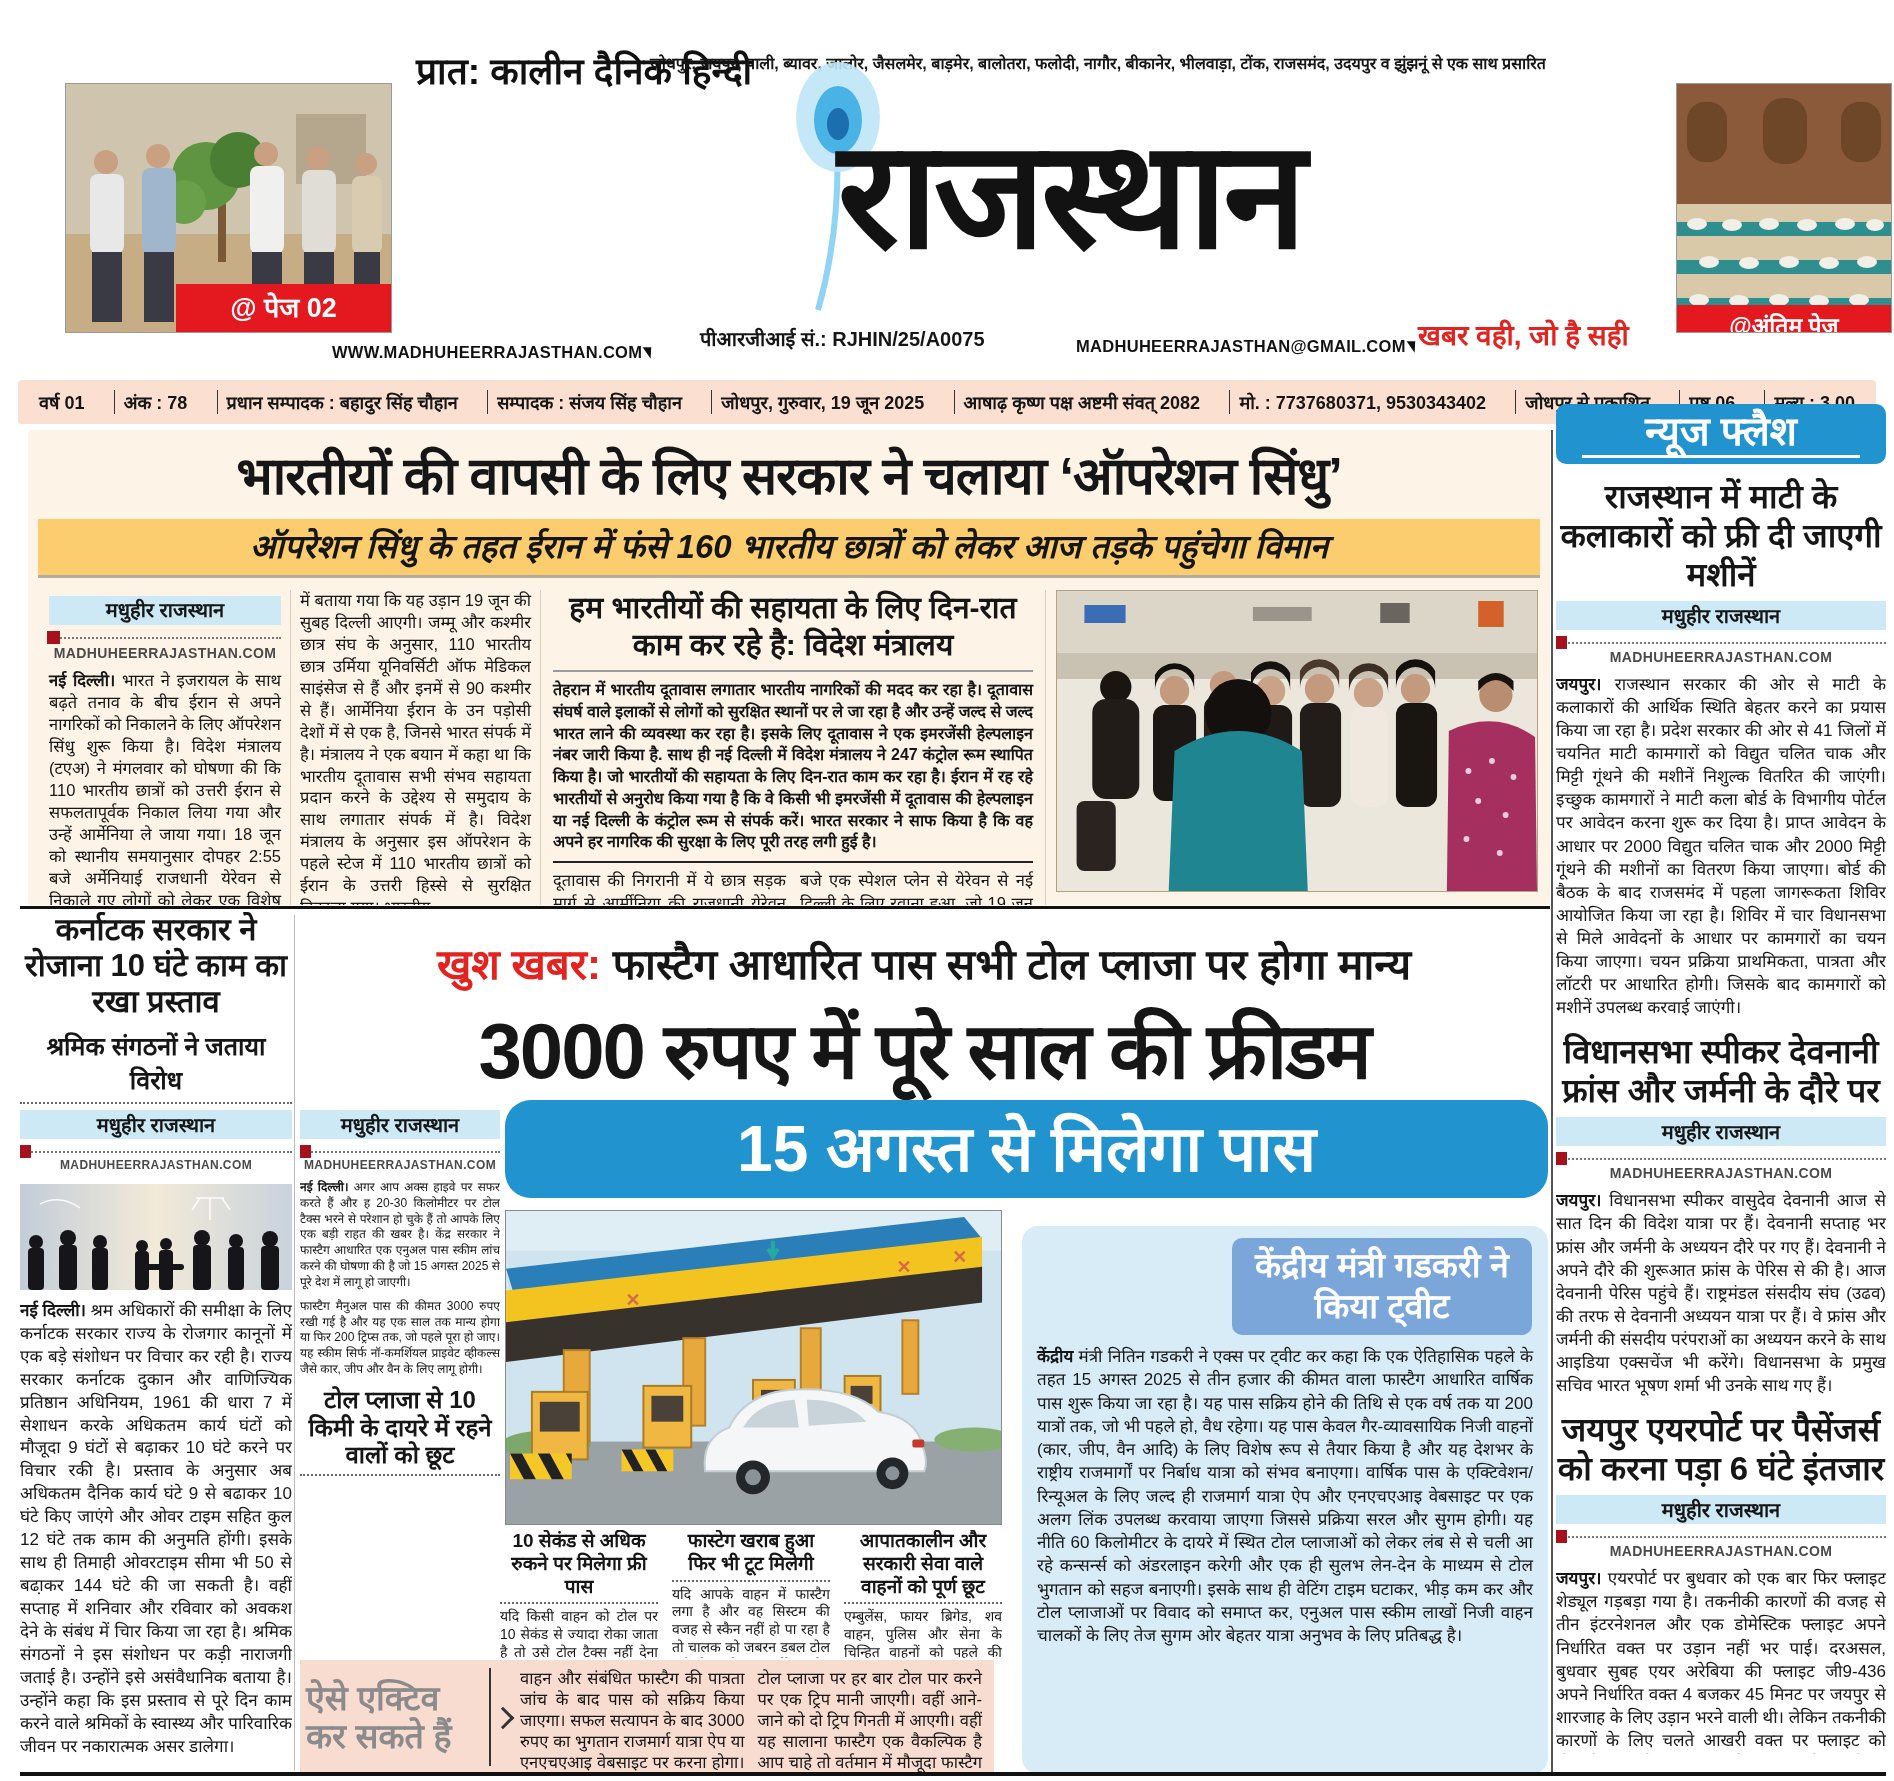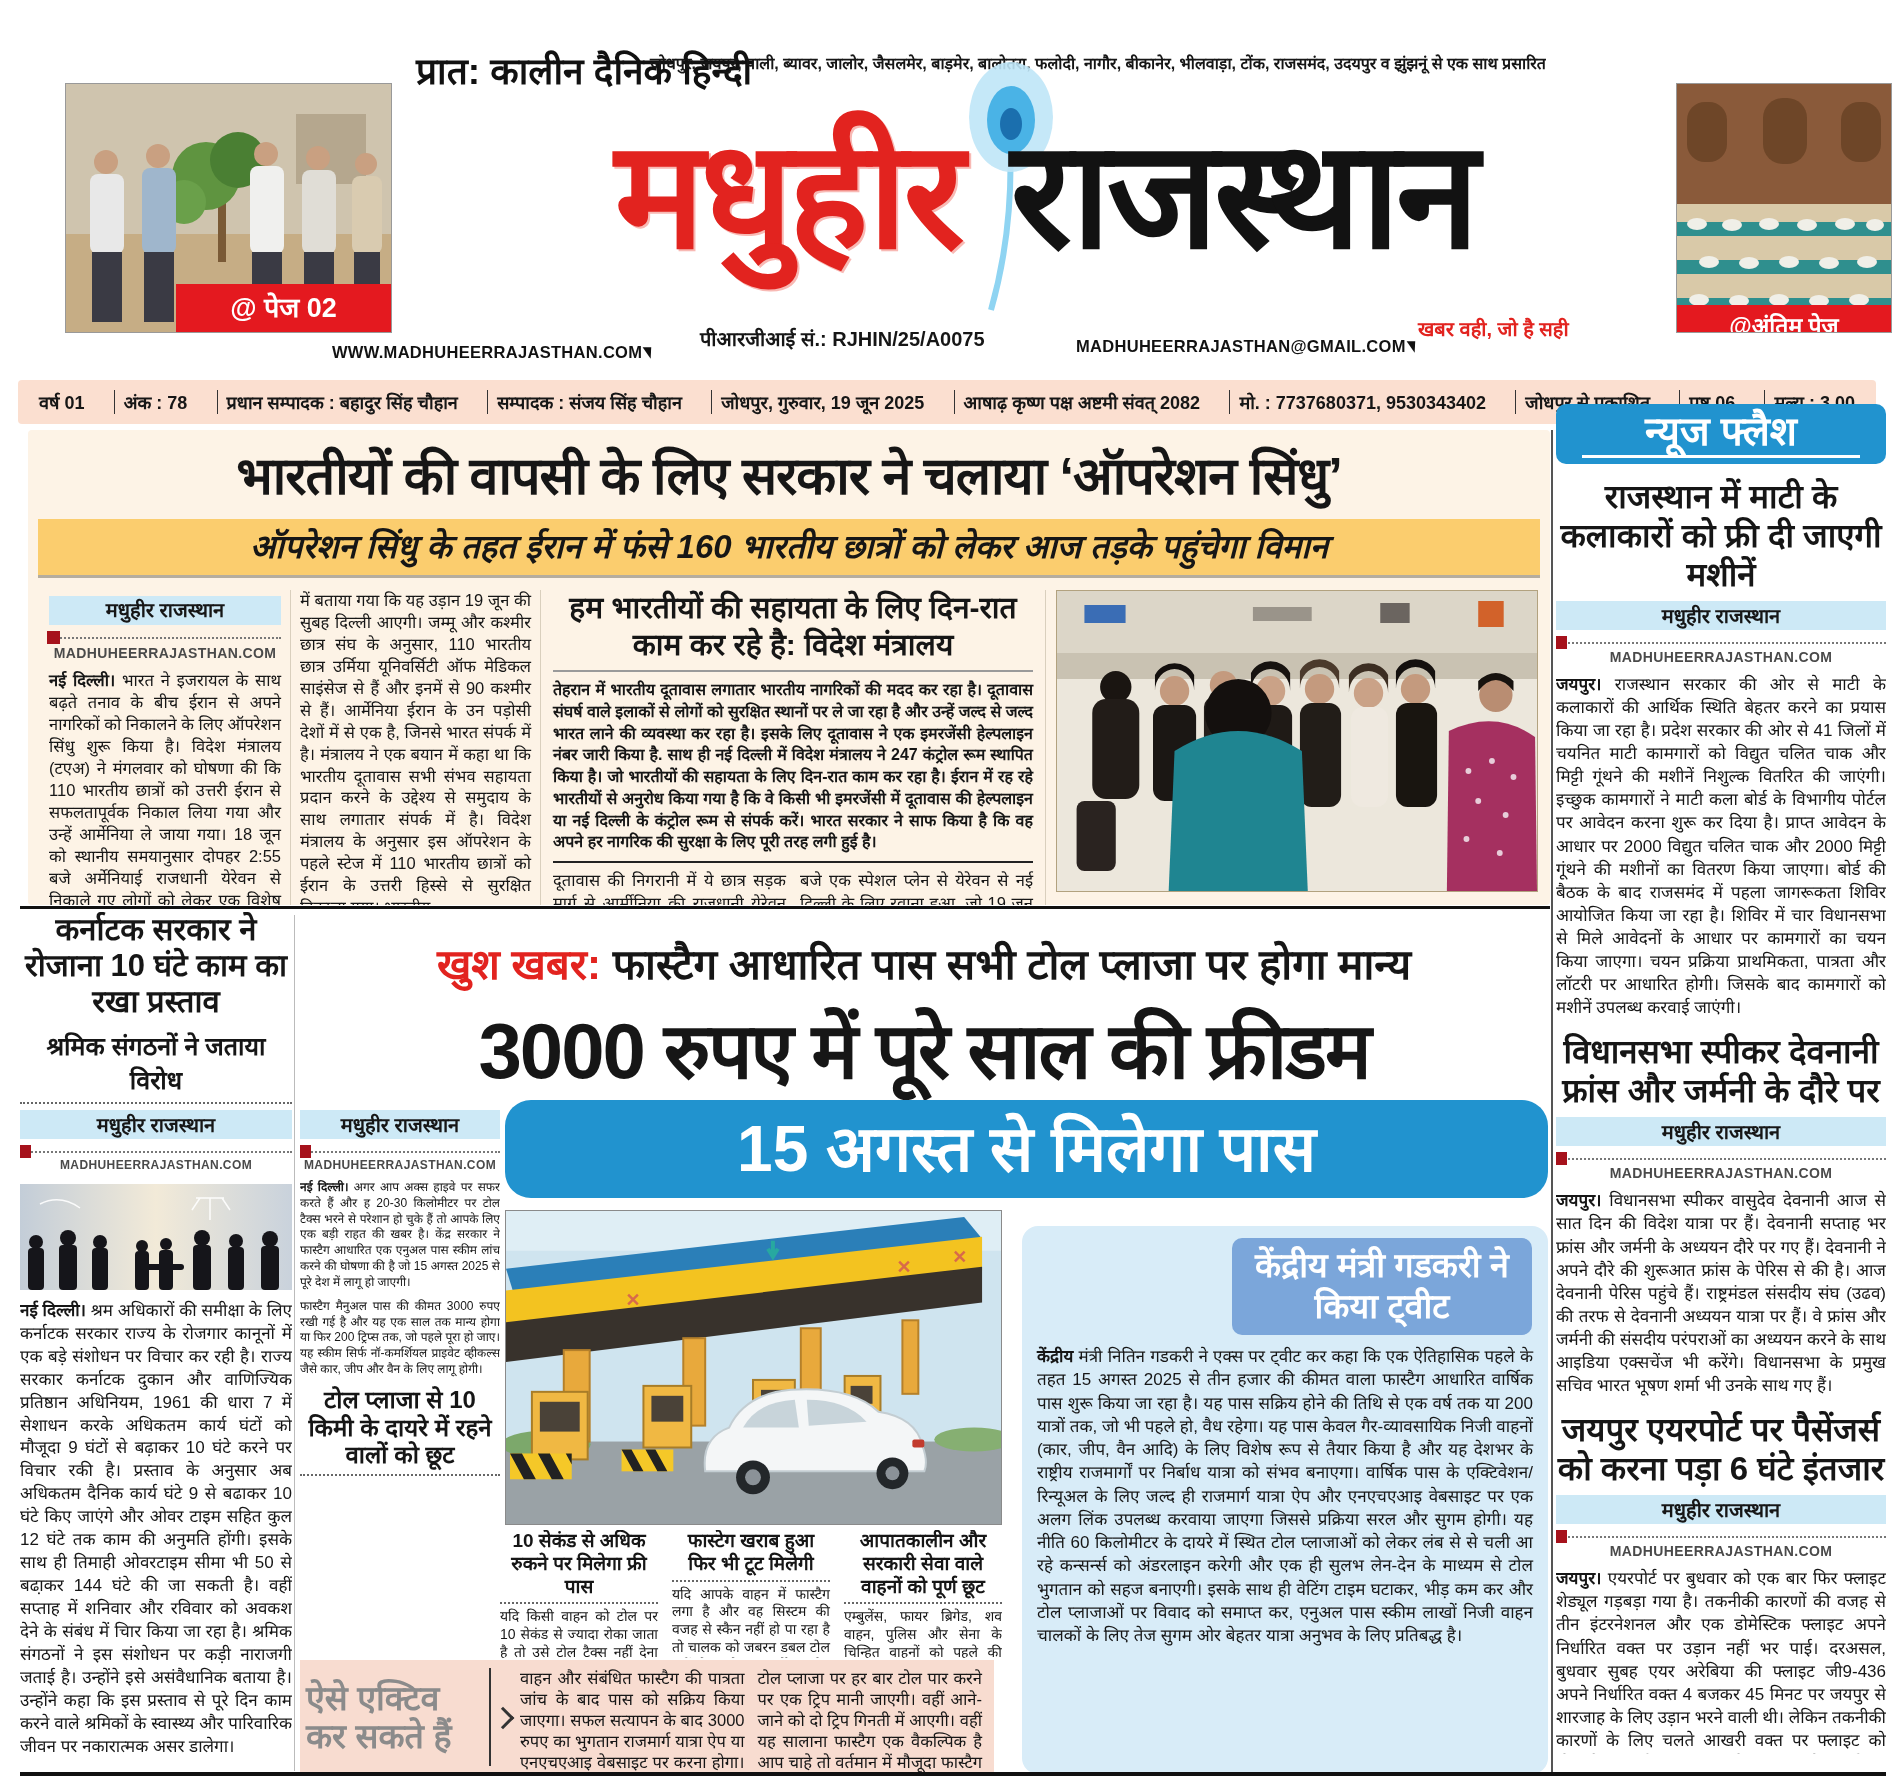--- a/index.html
+++ b/index.html
@@ -11,21 +11,21 @@
   .badge{position:absolute;bottom:0;background:#e4191f;color:#fff;font-weight:800;text-align:center;}
   .tagline{position:absolute;left:416px;top:44px;font-size:37px;font-weight:800;color:#111;white-space:nowrap;}
   .cities{position:absolute;left:588px;top:52px;width:958px;font-size:16px;font-weight:800;white-space:nowrap;overflow:hidden;text-align:right;}
   .title-wrap{position:absolute;left:420px;top:58px;width:1250px;height:262px;display:flex;align-items:center;justify-content:center;white-space:nowrap;overflow:visible;}
   .title-red{font-size:150px;font-weight:800;color:#e2231f;letter-spacing:-4px;z-index:2;text-shadow:2px 2px 0 #f8b9b4;}
   .title-black{font-size:150px;font-weight:800;color:#121212;letter-spacing:-4px;z-index:2;margin-left:-18px;}
   .feather{position:relative;width:150px;margin:0 -52px 0 -30px;z-index:1;}
   .mast-link{position:absolute;font-size:16.5px;font-weight:800;letter-spacing:.3px;color:#121212;white-space:nowrap;}
   .cursor-ico{display:inline-block;width:0;height:0;border-left:7px solid #111;border-top:5px solid transparent;border-bottom:9px solid transparent;transform:rotate(-35deg);margin-left:4px;}
   .prgi{position:absolute;left:700px;top:325px;font-size:20px;font-weight:800;white-space:nowrap;}
-  .slogan{position:absolute;left:1418px;top:315px;font-size:20px;font-weight:800;color:#e2231f;white-space:nowrap;}
+  .slogan{position:absolute;left:1418px;top:315px;font-size:28px;font-weight:800;color:#e2231f;white-space:nowrap;}
   
   .infobar{position:absolute;left:18px;top:380px;width:1858px;height:44px;background:#fbdfd0;display:flex;align-items:center;justify-content:space-between;padding:0 12px;box-sizing:border-box;border-radius:4px;}
   .ib-item{font-size:18px;font-weight:800;white-space:nowrap;padding:0 9px;}
   .ib-item + .ib-item{border-left:1.5px solid #333;}
   
   .lead{position:absolute;left:28px;top:430px;width:1522px;height:475px;background:#fdf3e6;border-radius:4px;overflow:hidden;}
   .lead-head{margin-top:8px;text-align:center;font-size:52px;font-weight:800;letter-spacing:-1px;white-space:nowrap;}
   .lead-band{margin:10px 10px 0;background:#fbcd6e;height:56px;line-height:56px;text-align:center;font-size:33px;font-style:italic;font-weight:800;border-bottom:3px solid #b5ad9e;}
   .lead-cols{display:flex;gap:0;margin:12px 12px 0;height:318px;overflow:hidden;}
   .lead-col{width:250px;padding:0 9px;box-sizing:border-box;font-size:16.5px;line-height:1.33;text-align:justify;}
@@ -120,21 +120,20 @@
             <rect x="288" y="168" width="26" height="70"></rect>
           </g>
       </svg>
       <div class="badge" style="right:0;width:215px;height:48px;font-size:27px;line-height:48px;">@ पेज 02</div>
     </div>
 
     <div class="tagline">प्रात: कालीन दैनिक हिन्दी</div>
     <div class="cities">जोधपुर, जयपुर, पाली, ब्यावर, जालोर, जैसलमेर, बाड़मेर, बालोतरा, फलोदी, नागौर, बीकानेर, भीलवाड़ा, टोंक, राजसमंद, उदयपुर व झुंझनूं से एक साथ प्रसारित</div>
 
     <div class="title-wrap">
-      <span class="title-red">मधुहीर</span>
       <span class="feather">
         <svg width="150" height="250" viewBox="0 0 150 250">
           <path d="M60,248 Q85,160 78,60" stroke="#8fd4f2" stroke-width="6" fill="none"></path>
           <ellipse cx="80" cy="55" rx="42" ry="55" fill="#bfe6f7" opacity="0.9"></ellipse>
           <ellipse cx="80" cy="58" rx="24" ry="34" fill="#4ab3e6"></ellipse>
           <ellipse cx="80" cy="62" rx="11" ry="16" fill="#1b6fae"></ellipse>
         </svg>
       </span>
       <span class="title-black">राजस्थान</span>
     </div>

